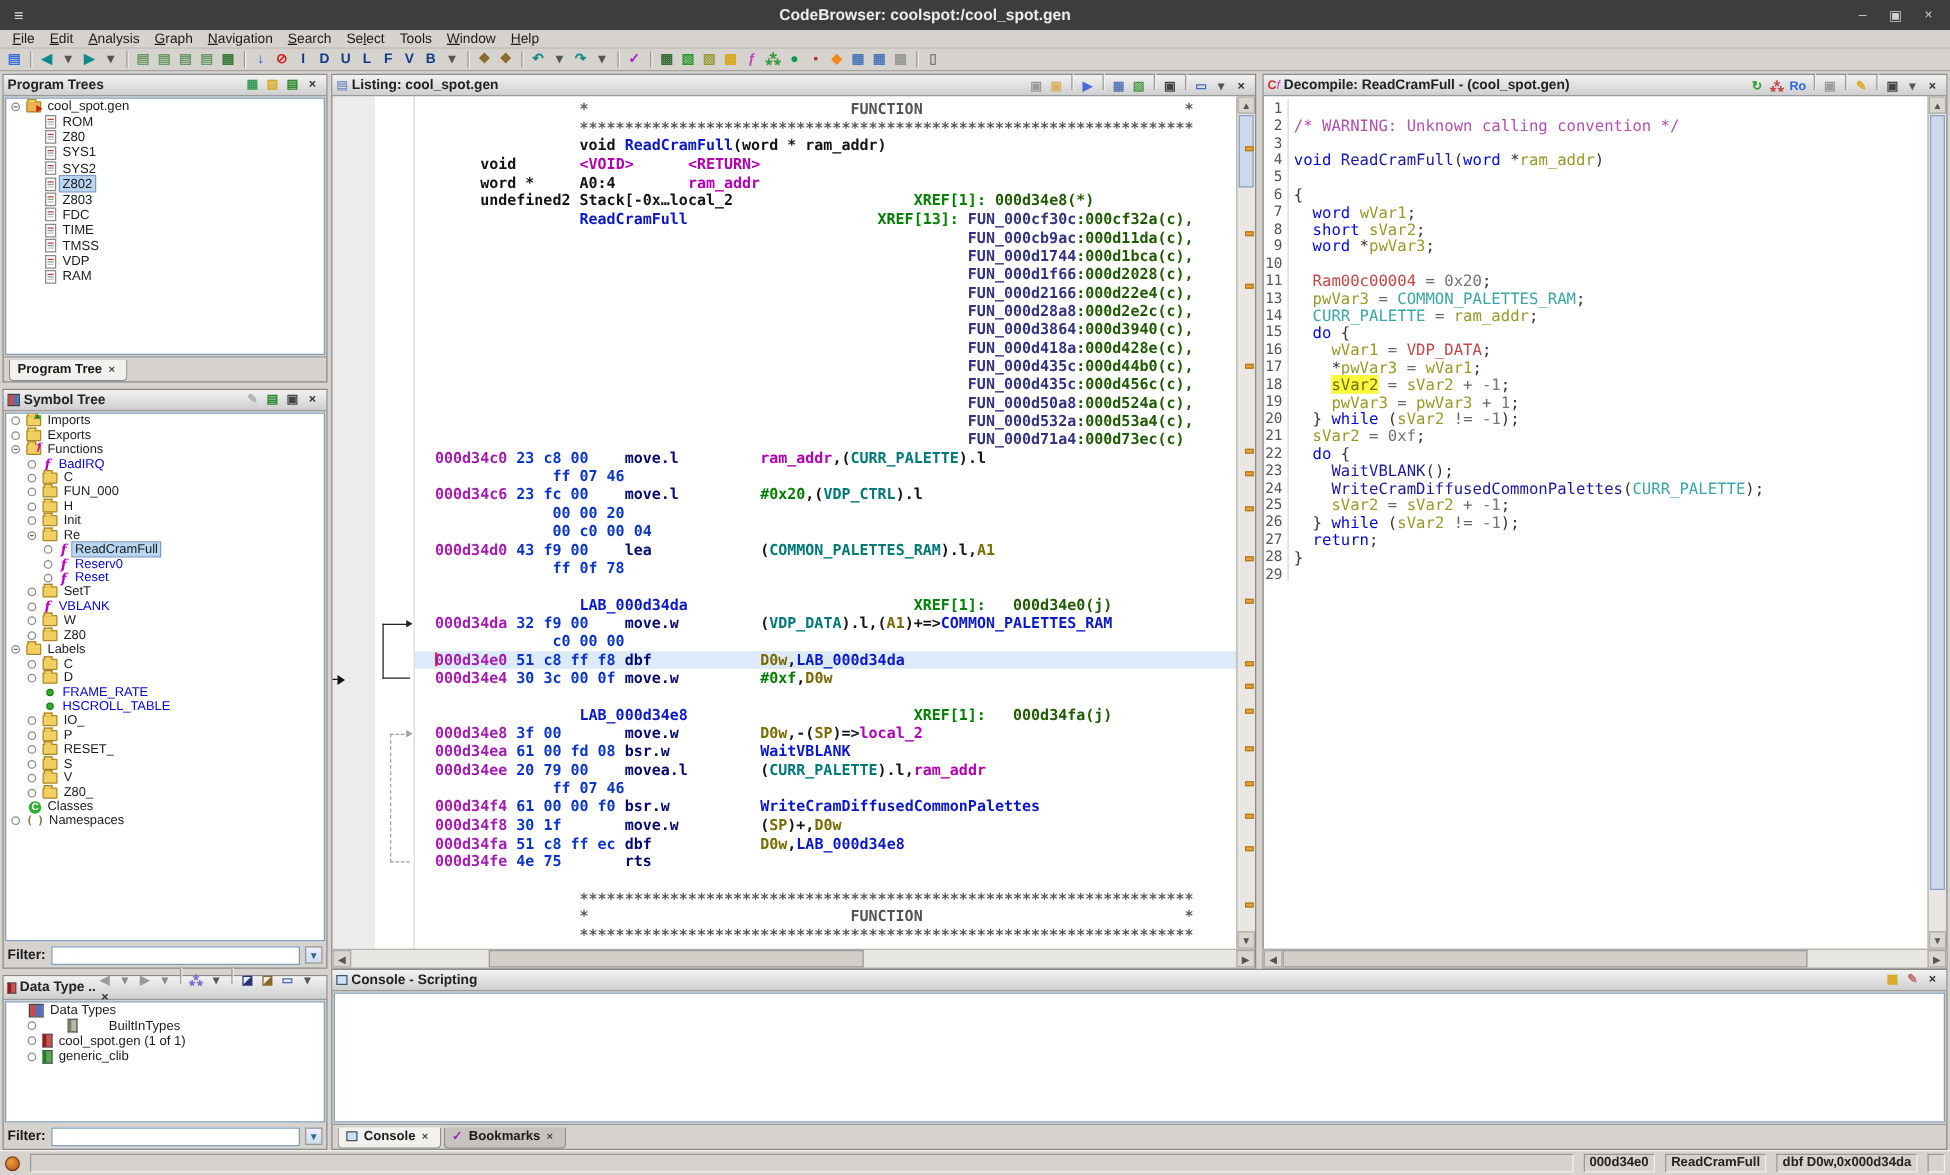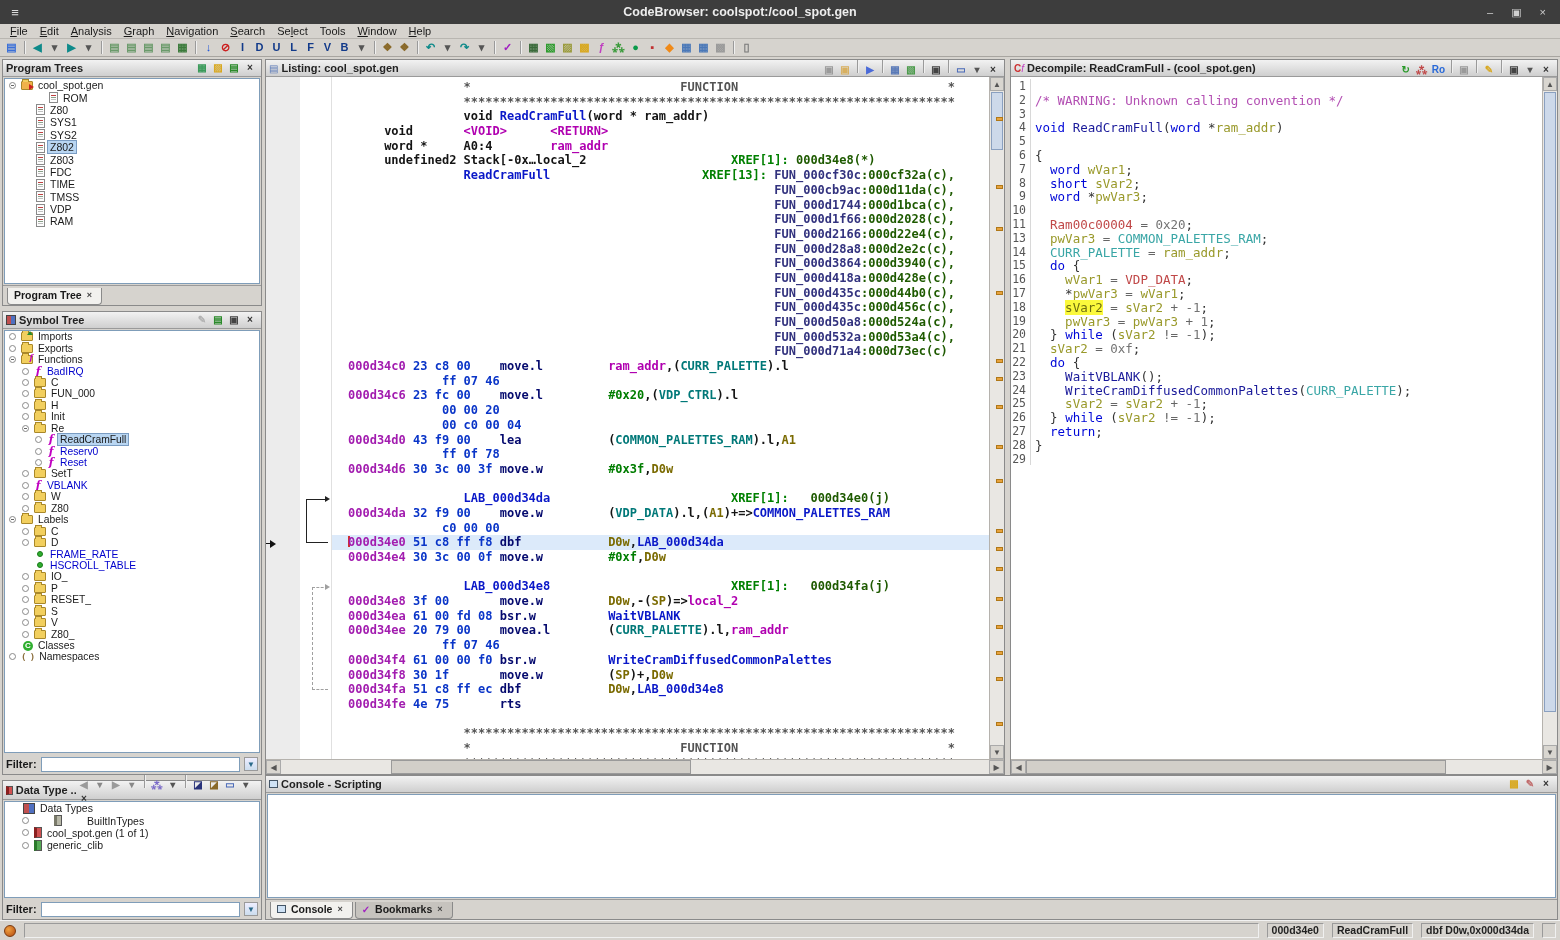--- a/index.html
+++ b/index.html
@@ -233,21 +233,21 @@
         <span class="ptitle">Program Trees</span>
         <span class="spacer"></span>
         <span><span class="tbtn" style="color: rgb(58, 154, 90);">▦</span><span class="tbtn" style="color: rgb(216, 168, 32);">▨</span><span class="tbtn" style="color: rgb(42, 138, 42);">▤</span><span class="tbtn" style="color: rgb(51, 51, 51);">×</span></span>
       </div>
       <div class="tree-area" id="pt-tree">
           <div class="trow" style="padding-left: 4px;">
             <span class="h hm"></span>
             <span class="ic ic-root"></span>
             <span class="tlabel">cool_spot.gen</span>
           </div>
-          <div class="trow" style="padding-left: 30px;">
+          <div class="trow" style="padding-left: 17px;">
             <span class="hgap"></span>
             <span class="ic ic-mem"></span>
             <span class="tlabel">ROM</span>
           </div>
           <div class="trow" style="padding-left: 17px;">
             <span class="hgap"></span>
             <span class="ic ic-mem"></span>
             <span class="tlabel">Z80</span>
           </div>
           <div class="trow" style="padding-left: 17px;">
@@ -546,21 +546,20 @@
               <div class="cline">                                                           <span class="tk-fn">FUN_000d50a8</span><span class="tk-xa">:000d524a(c),</span></div>
               <div class="cline">                                                           <span class="tk-fn">FUN_000d532a</span><span class="tk-xa">:000d53a4(c),</span></div>
               <div class="cline">                                                           <span class="tk-fn">FUN_000d71a4</span><span class="tk-xa">:000d73ec(c)</span></div>
               <div class="cline"><span class="tk-a">000d34c0</span> <span class="tk-b">23 c8 00</span>    <span class="tk-m">move.l</span>         <span class="tk-v">ram_addr</span><span class="tk-p">,(</span><span class="tk-g">CURR_PALETTE</span><span class="tk-p">).l</span></div>
               <div class="cline">             <span class="tk-b">ff 07 46</span></div>
               <div class="cline"><span class="tk-a">000d34c6</span> <span class="tk-b">23 fc 00</span>    <span class="tk-m">move.l</span>         <span class="tk-c">#0x20</span><span class="tk-p">,(</span><span class="tk-g">VDP_CTRL</span><span class="tk-p">).l</span></div>
               <div class="cline">             <span class="tk-b">00 00 20</span></div>
               <div class="cline">             <span class="tk-b">00 c0 00 04</span></div>
               <div class="cline"><span class="tk-a">000d34d0</span> <span class="tk-b">43 f9 00</span>    <span class="tk-m">lea</span>            <span class="tk-p">(</span><span class="tk-g">COMMON_PALETTES_RAM</span><span class="tk-p">).l,</span><span class="tk-r">A1</span></div>
               <div class="cline">             <span class="tk-b">ff 0f 78</span></div>
-              <div class="cline"><span class="tk-a">000d34d6</span> <span class="tk-b">30 3c 00 3f</span> <span class="tk-m">move.w</span>         <span class="tk-c">#0x3f</span><span class="tk-p">,</span><span class="tk-r">D0w</span></div>
               <div class="cline"></div>
               <div class="cline">                <span class="tk-l">LAB_000d34da</span>                         <span class="tk-x">XREF[1]:</span>   <span class="tk-xa">000d34e0(j)</span></div>
               <div class="cline"><span class="tk-a">000d34da</span> <span class="tk-b">32 f9 00</span>    <span class="tk-m">move.w</span>         <span class="tk-p">(</span><span class="tk-g">VDP_DATA</span><span class="tk-p">).l,(</span><span class="tk-r">A1</span><span class="tk-p">)+=&gt;</span><span class="tk-l">COMMON_PALETTES_RAM</span></div>
               <div class="cline">             <span class="tk-b">c0 00 00</span></div>
               <div class="cline hl"><span class="caret"></span><span class="tk-a">000d34e0</span> <span class="tk-b">51 c8 ff f8</span> <span class="tk-m">dbf</span>            <span class="tk-r">D0w</span><span class="tk-p">,</span><span class="tk-l">LAB_000d34da</span></div>
               <div class="cline"><span class="tk-a">000d34e4</span> <span class="tk-b">30 3c 00 0f</span> <span class="tk-m">move.w</span>         <span class="tk-c">#0xf</span><span class="tk-p">,</span><span class="tk-r">D0w</span></div>
               <div class="cline"></div>
               <div class="cline">                <span class="tk-l">LAB_000d34e8</span>                         <span class="tk-x">XREF[1]:</span>   <span class="tk-xa">000d34fa(j)</span></div>
               <div class="cline"><span class="tk-a">000d34e8</span> <span class="tk-b">3f 00</span>       <span class="tk-m">move.w</span>         <span class="tk-r">D0w</span><span class="tk-p">,-(</span><span class="tk-r">SP</span><span class="tk-p">)=&gt;</span><span class="tk-v">local_2</span></div>
               <div class="cline"><span class="tk-a">000d34ea</span> <span class="tk-b">61 00 fd 08</span> <span class="tk-m">bsr.w</span>          <span class="tk-l">WaitVBLANK</span></div>

